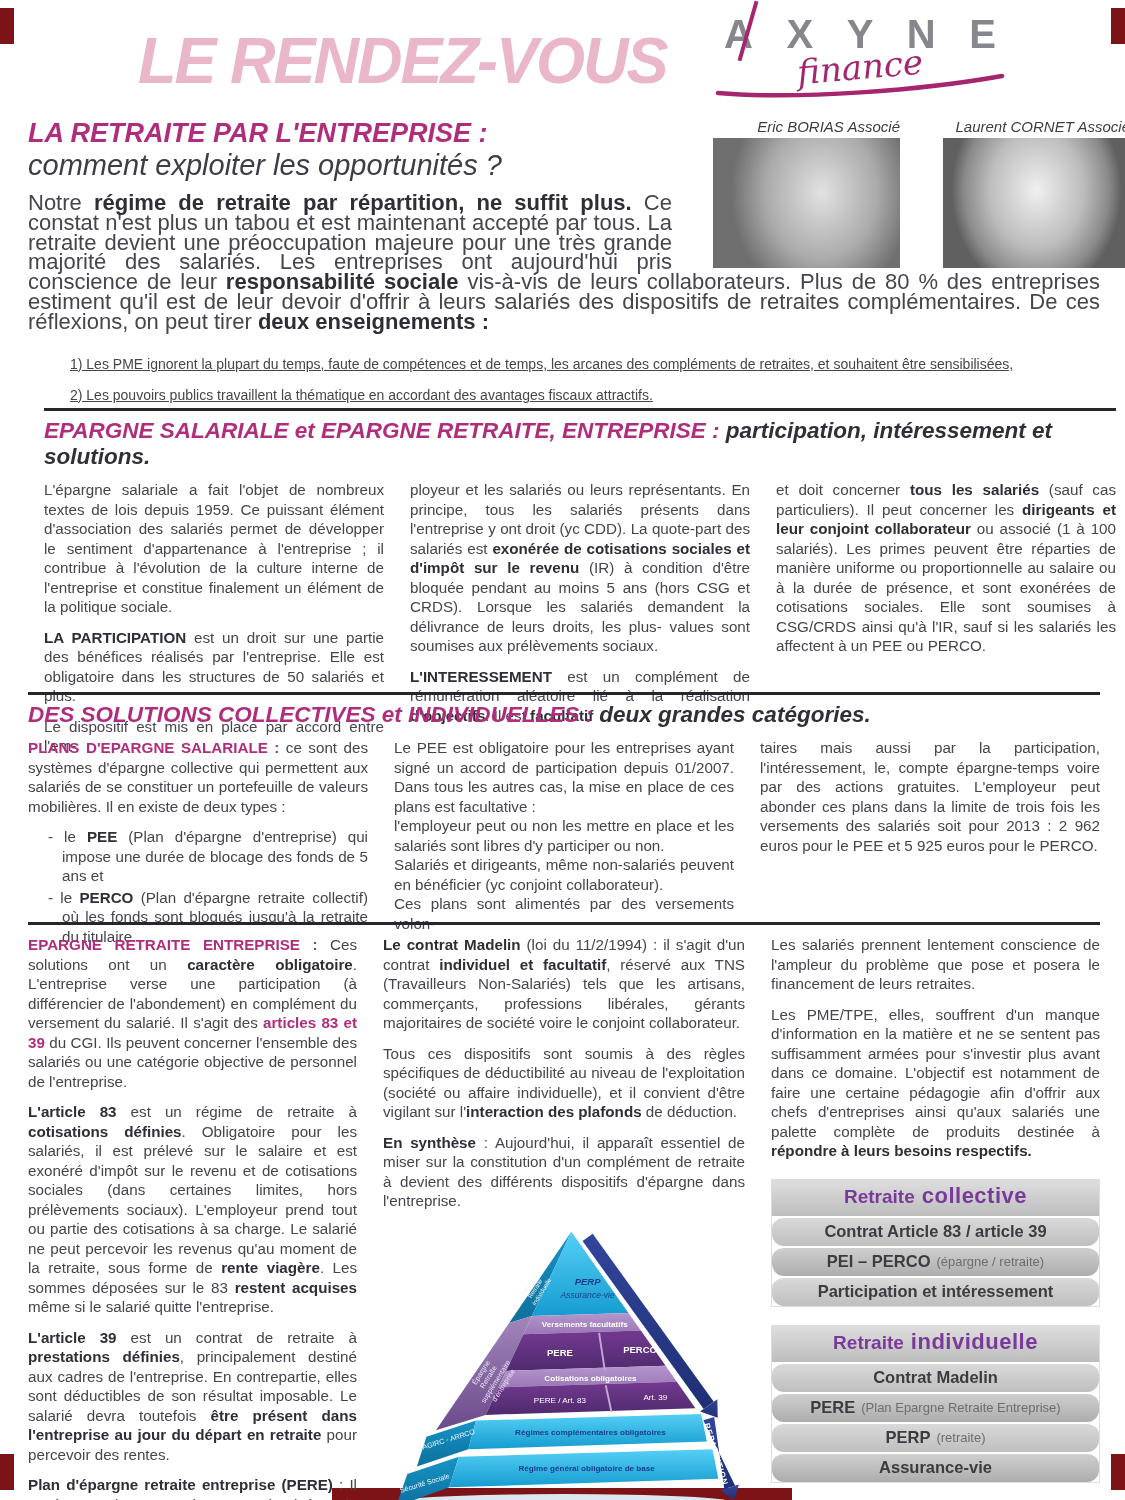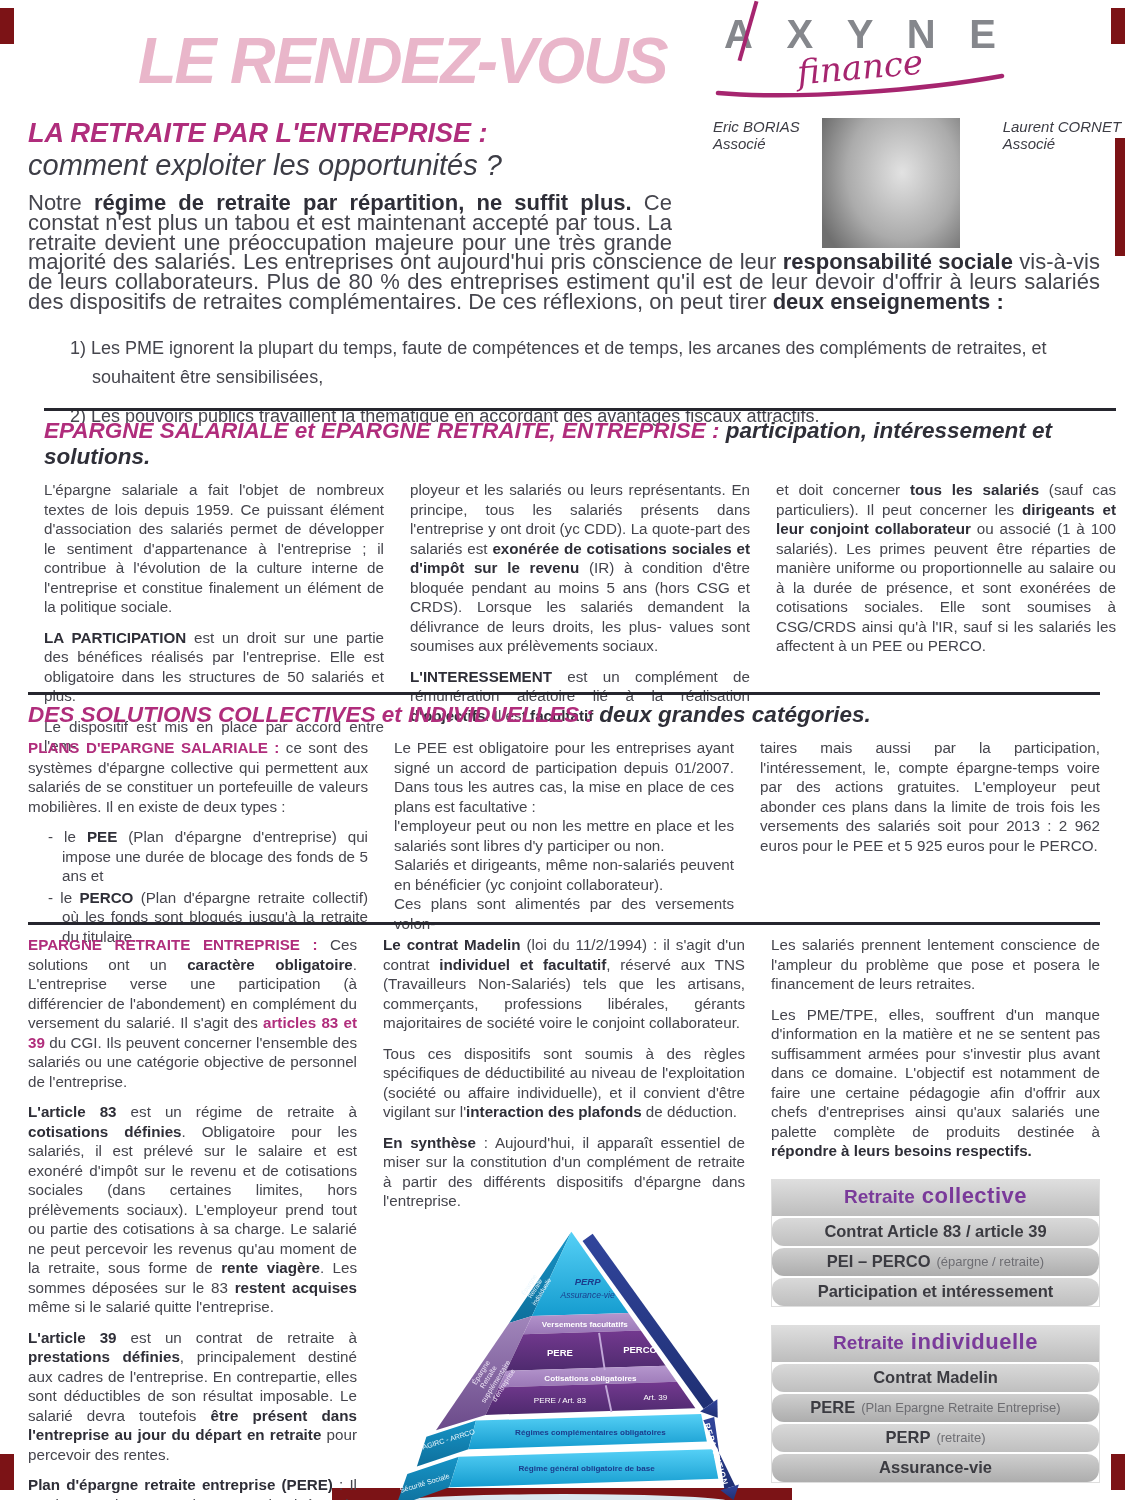--- a/index.html
+++ b/index.html
@@ -21,30 +21,30 @@
   .logo-letters{display:flex;justify-content:space-between;width:272px;margin-left:10px;
             font-size:40px;font-weight:700;color:#85878c;position:relative;}
   .logo-slash{position:absolute;left:22px;top:-12px;width:4px;height:62px;background:#a6256f;
             transform:rotate(16deg);}
   .logo-script{margin-top:-10px;text-align:center;font-family:"DejaVu Serif",serif;
             font-style:italic;font-size:34px;color:#a6256f;transform:rotate(-5deg);}
   .logo-swoosh{display:block;margin-top:-14px;}
   
   .intro{position:absolute;left:28px;top:118px;width:1072px;}
   .photos{float:right;width:412px;display:flex;gap:18px;margin-left:16px;}
-  .figure{display:flex;flex-direction:row;align-items:flex-start;gap:3px;padding-left:25px;}
+  .figure{display:flex;flex-direction:column;align-items:flex-end;gap:3px;padding-left:25px;}
   .figcap{font-style:italic;font-size:15px;color:#3c3c44;}
   .photo{width:187px;height:130px;}
   .photo.p1{background:radial-gradient(95px 115px at 58% 42%,#e2e2e2,#ababab 58%,#6f6f6f 95%);}
   .photo.p2{background:radial-gradient(85px 105px at 50% 40%,#f0f0f0,#bdbdbd 55%,#8a8a8a 85%,#606060);}
   .a-title{font-size:27px;font-weight:700;font-style:italic;color:#b02d7c;line-height:31px;}
   .a-sub{font-size:29px;font-style:italic;font-weight:400;color:#3d3d46;line-height:33px;}
   .intro-p{margin-top:11px;font-size:22px;line-height:19.8px;text-align:justify;}
   .intro-list{margin-top:13px;}
-  .intro-li{margin-bottom:10px;padding-left:64px;text-indent:-22px;font-size:18px;line-height:29px;}
+  .intro-li{margin-bottom:10px;padding-left:64px;text-indent:-22px;font-size:14px;line-height:21px;text-decoration:underline;}
   
   .section{position:absolute;left:28px;width:1072px;}
   .sec-a{top:408px;margin-left:16px;} .sec-b{top:692px;} .sec-c{top:922px;}
   .rule{border-top:3px solid #26262e;}
   .sec-head{margin-top:7px;font-size:22.5px;font-style:italic;font-weight:700;line-height:26px;}
   .h-mag{color:#b02d7c;} .h-dark{color:#2f2f38;}
   .cols{display:flex;gap:26px;margin-top:10px;}
   .col{flex:1;font-size:15.2px;line-height:19.5px;text-align:justify;color:#45454d;}
   .col p{margin:0 0 11px 0;}
   .col p:last-child{margin-bottom:0;}
@@ -165,21 +165,21 @@
     <div class="cols">
       <div class="col">
         <p><span class="b m">EPARGNE RETRAITE ENTREPRISE : </span><span>Ces solutions ont un </span><span class="b">caractère obligatoire</span><span>. L'entreprise verse une participation (à différencier de l'abondement) en complément du versement du salarié. Il s'agit des </span><span class="b m">articles 83 et 39</span><span> du CGI. Ils peuvent concerner l'ensemble des salariés ou une catégorie objective de personnel de l'entreprise.</span></p>
         <p><span class="b">L'article 83</span><span> est un régime de retraite à </span><span class="b">cotisations définies</span><span>. Obligatoire pour les salariés, il est prélevé sur le salaire et est exonéré d'impôt sur le revenu et de cotisations sociales (dans certaines limites, hors prélèvements sociaux). L'employeur prend tout ou partie des cotisations à sa charge. Le salarié ne peut percevoir les revenus qu'au moment de la retraite, sous forme de </span><span class="b">rente viagère</span><span>. Les sommes déposées sur le 83 </span><span class="b">restent acquises</span><span> même si le salarié quitte l'entreprise.</span></p>
         <p><span class="b">L'article 39</span><span> est un contrat de retraite à </span><span class="b">prestations définies</span><span>, principalement destiné aux cadres de l'entreprise. En contrepartie, elles sont déductibles de son résultat imposable. Le salarié devra toutefois </span><span class="b">être présent dans l'entreprise au jour du départ en retraite</span><span> pour percevoir des rentes.</span></p>
         <p><span class="b">Plan d'épargne retraite entreprise (PERE)</span><span> : Il s'agit en quelque sorte d'un 83 modernisé par la loi Fillon du 21/08/2003. La différence essentielle est que le salarié peut procéder à des versements </span></p>
       </div>
       <div class="col">
         <p><span class="b">Le contrat Madelin</span><span> (loi du 11/2/1994) : il s'agit d'un contrat </span><span class="b">individuel et facultatif</span><span>, réservé aux TNS (Travailleurs Non-Salariés) tels que les artisans, commerçants, professions libérales, gérants majoritaires de société voire le conjoint collaborateur.</span></p>
         <p><span>Tous ces dispositifs sont soumis à des règles spécifiques de déductibilité au niveau de l'exploitation (société ou affaire individuelle), et il convient d'être vigilant sur l'</span><span class="b">interaction des plafonds</span><span> de déduction.</span></p>
-        <p><span class="b">En synthèse</span><span> : Aujourd'hui, il apparaît essentiel de miser sur la constitution d'un complément de retraite à partir des différents dispositifs d'épargne dans l'entreprise.</span></p>
+        <p><span class="b">En synthèse</span><span> : Aujourd'hui, il apparaît essentiel de miser sur la constitution d'un complément de retraite à devient des différents dispositifs d'épargne dans l'entreprise.</span></p>
 
         <div class="pyr-wrap">
           <svg width="372" height="292" viewBox="0 0 390 300">
             <defs>
               <linearGradient id="cyF" x1="0" y1="0" x2="0" y2="1">
                 <stop offset="0" stop-color="#55d0f6"></stop>
                   <stop offset="1" stop-color="#159ccf"></stop>
               </linearGradient>
               <linearGradient id="cyS" x1="0" y1="0" x2="0" y2="1">
                 <stop offset="0" stop-color="#1694c6"></stop>

